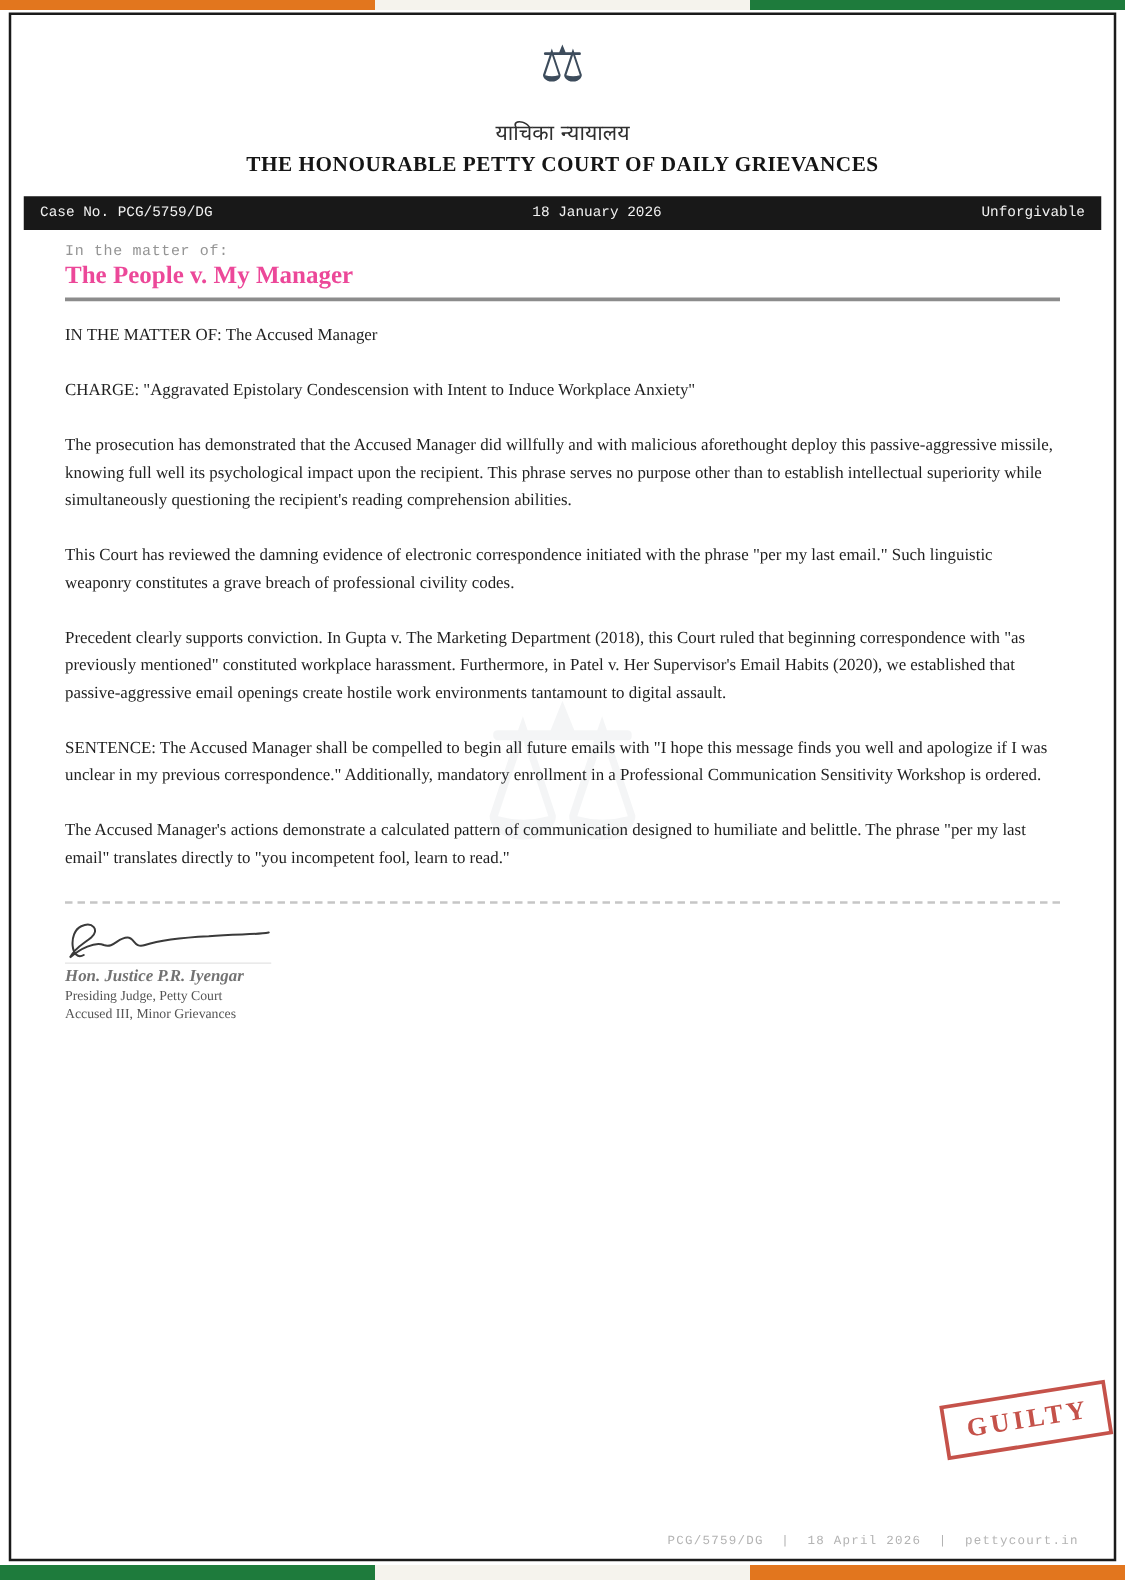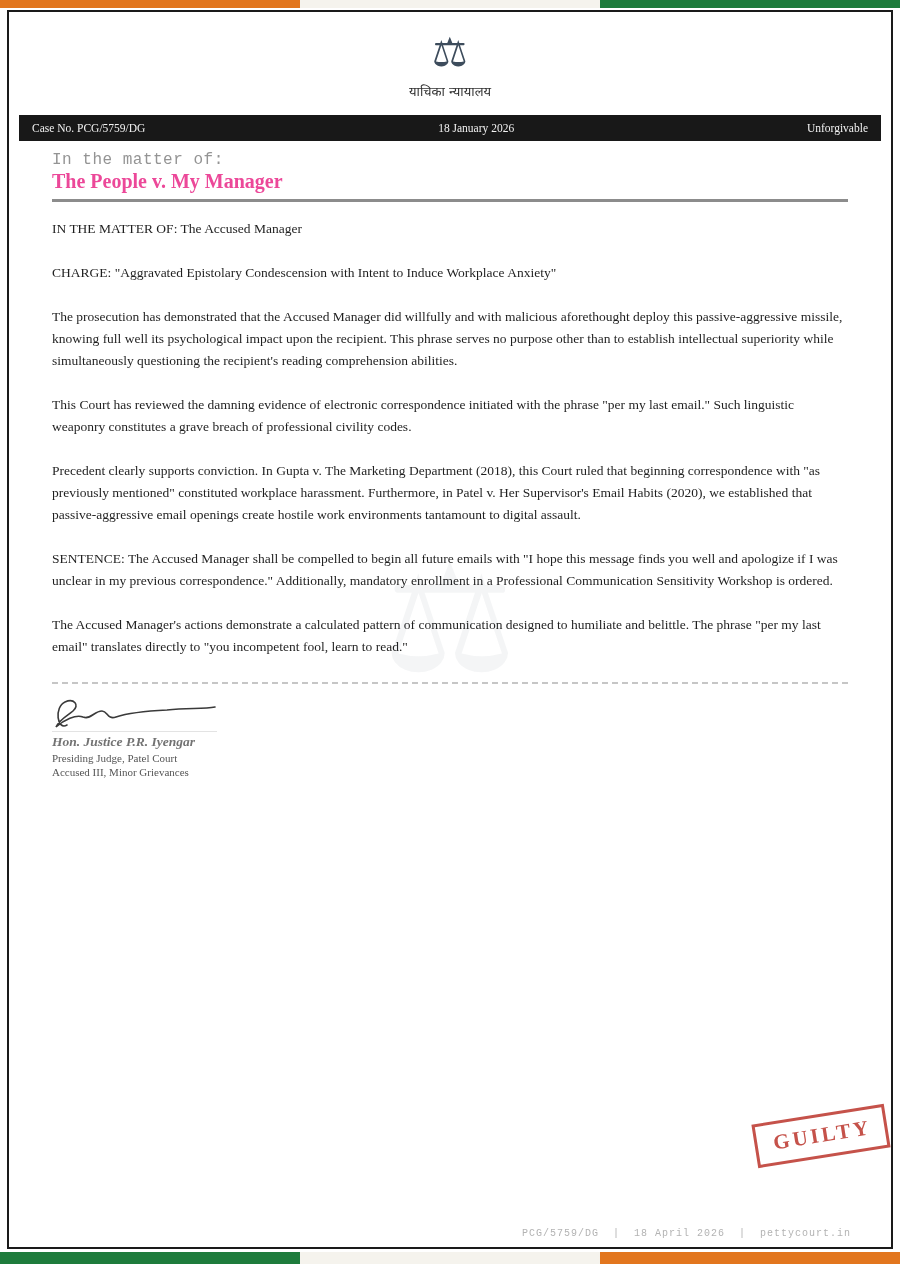--- a/index.html
+++ b/index.html
@@ -25,44 +25,44 @@
 
   
   .masthead { text-align: center; padding-top: 18px; }
   .emblem {
     font-family: "DejaVu Sans", sans-serif;
     font-size: 40px; line-height: 44px;
     color: #3d4c5c;
   }
   .native-name {
     font-family: "DejaVu Sans", sans-serif;
-    font-size: 13px; color: #2f2f2f; margin-top: 8px;
+    font-size: 17px; color: #2f2f2f; margin-top: 20px;
   }
   .court-name {
     font-size: 17px; font-weight: bold; letter-spacing: 0.4px;
     color: #151515; margin-top: 5px;
   }
   .division-line { font-size: 11.5px; color: #555; margin-top: 5px; }
 
   
   .case-bar {
     margin: 15px 10px 0;
     background: #181818; color: #f2f2f2;
     display: flex; justify-content: space-between; align-items: center;
     padding: 7px 13px;
-    font-family: Liberation Serif, serif;
+    font-family: Liberation Mono, monospace;
     font-size: 11.5px;
     gap: 20px;
   }
 
   
   .content { padding: 5px 43px 0; }
   .eyebrow {
     font-family: "Liberation Mono", "DejaVu Sans Mono", monospace;
-    font-size: 16px; color: #949494; letter-spacing: 0.5px; margin-top: 5px;
+    font-size: 12px; color: #949494; letter-spacing: 0.5px; margin-top: 5px;
   }
   .matter-title { font-size: 20px; font-weight: bold; color: #ec4899; margin: 1px 0 6px; }
   .title-rule { border: none; border-top: 3px solid #8c8c8c; margin: 0 0 9px; }
   .paragraphs p {
     font-size: 13.5px; line-height: 22px; color: #1f1f1f;
     margin: 16px 0 22px; text-align: left;
   }
   .dashed-sep { border-top: 2px dashed #c6c6c6; margin: 24px 0 14px; }
 
   
@@ -86,40 +86,41 @@
     position: absolute; top: 1102px; right: 3px;
     transform: rotate(-9deg);
     border: 3px solid #c5524a; color: #c5524a;
     font-size: 21px; font-weight: bold; letter-spacing: 3px;
     padding: 6px 13px 7px 16px;
     background: rgba(255,255,255,0.0);
   }
 
   
   .doc-footer {
-    position: absolute; right: 40px; bottom: 8px;
+    position: absolute; right: 28px; bottom: 8px;
     font-family: "Liberation Mono", "DejaVu Sans Mono", monospace;
     font-size: 10px; color: #b3b3b3; letter-spacing: 1px;
     white-space: pre;
   }
 </style>
 </head>
 <body>
 
 <div class="flag-bar top">
   <div class="seg saffron"></div>
   <div class="seg cream"></div>
   <div class="seg green"></div>
 </div>
 
 <div class="page">
 
   <div class="masthead">
     <div class="emblem">⚖</div>
     <div class="native-name">याचिका न्यायालय</div>
+    <div class="court-name">THE HONOURABLE PETTY COURT OF DAILY GRIEVANCES</div>
   </div>
 
   <div class="case-bar">
     <span>Case No. PCG/5759/DG</span>
     <span>18 January 2026</span>
     <span>Unforgivable</span>
   </div>
 
   <div class="content">
     <div class="eyebrow">In the matter of:</div>
@@ -145,21 +146,21 @@
 
     <div class="dashed-sep"></div>
 
     <div class="signature-block">
       <span class="sig-scrawl">
         <svg width="165" height="33" viewBox="0 0 165 33" fill="none" xmlns="http://www.w3.org/2000/svg">
           <path d="M15,27 C5,33 2,9 13,4 C22,0 28,7 21,13 C15,18 8,21 4,29 C12,22 24,16 31,19 C39,22 42,13 50,13 C56,13 55,22 64,19 C76,15 95,13 115,12 C137,10 152,11 163,9" stroke="#3a3a3a" stroke-width="1.6" stroke-linecap="round" fill="none"></path>
         </svg>
       </span>
       <div class="judge-name">Hon. Justice P.R. Iyengar</div>
-      <div class="judge-role">Presiding Judge, Patel Court</div>
+      <div class="judge-role">Presiding Judge, Petty Court</div>
       <div class="judge-division">Accused III, Minor Grievances</div>
     </div>
   </div>
 
   <div class="watermark">⚖</div>
 
   <div class="stamp">GUILTY</div>
 
   <div class="doc-footer">PCG/5759/DG  |  18 April 2026  |  pettycourt.in</div>
 

